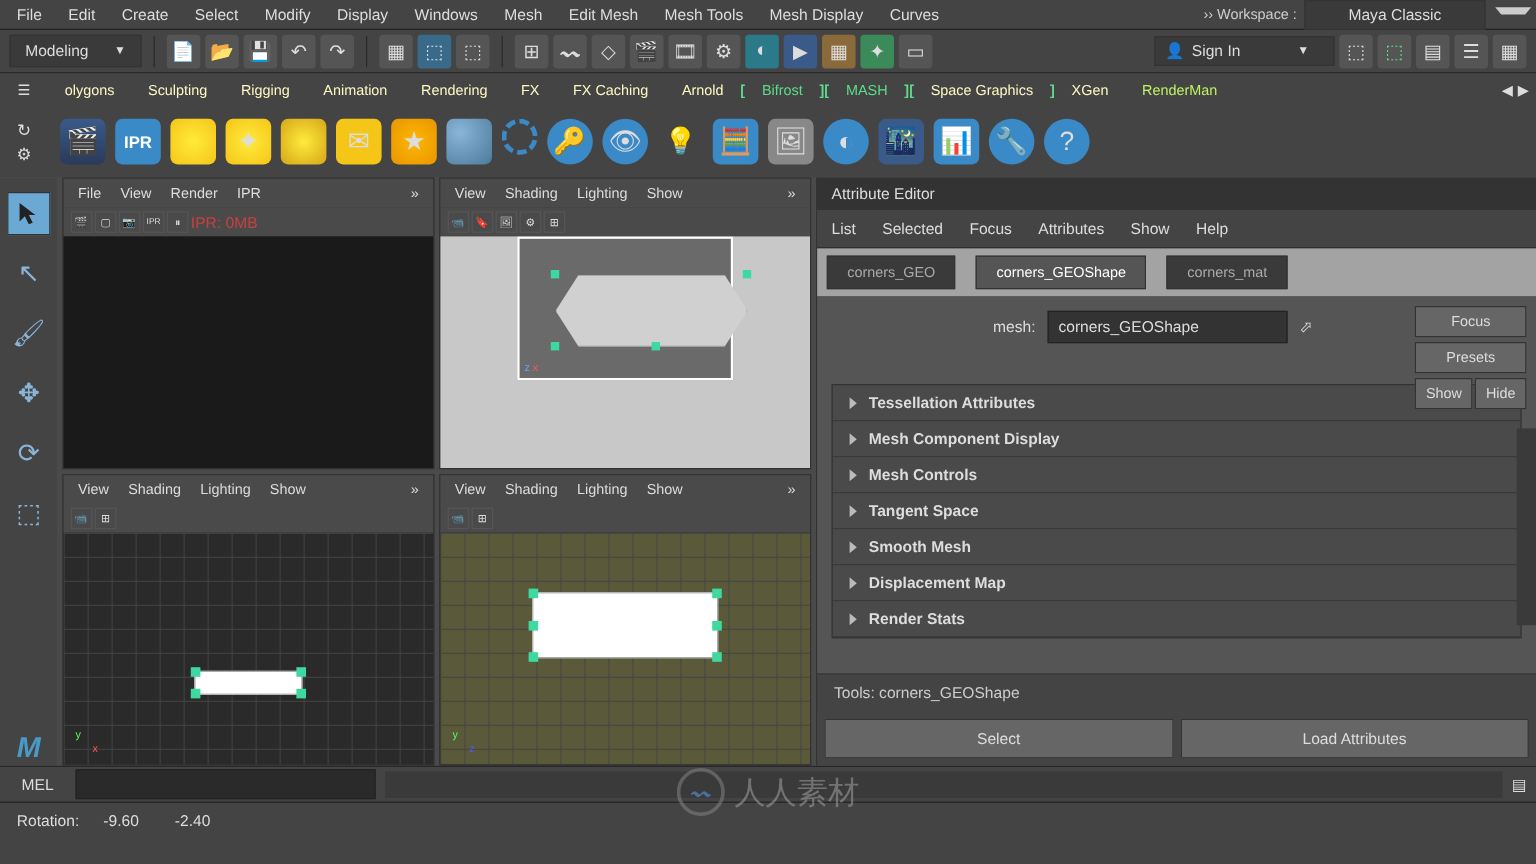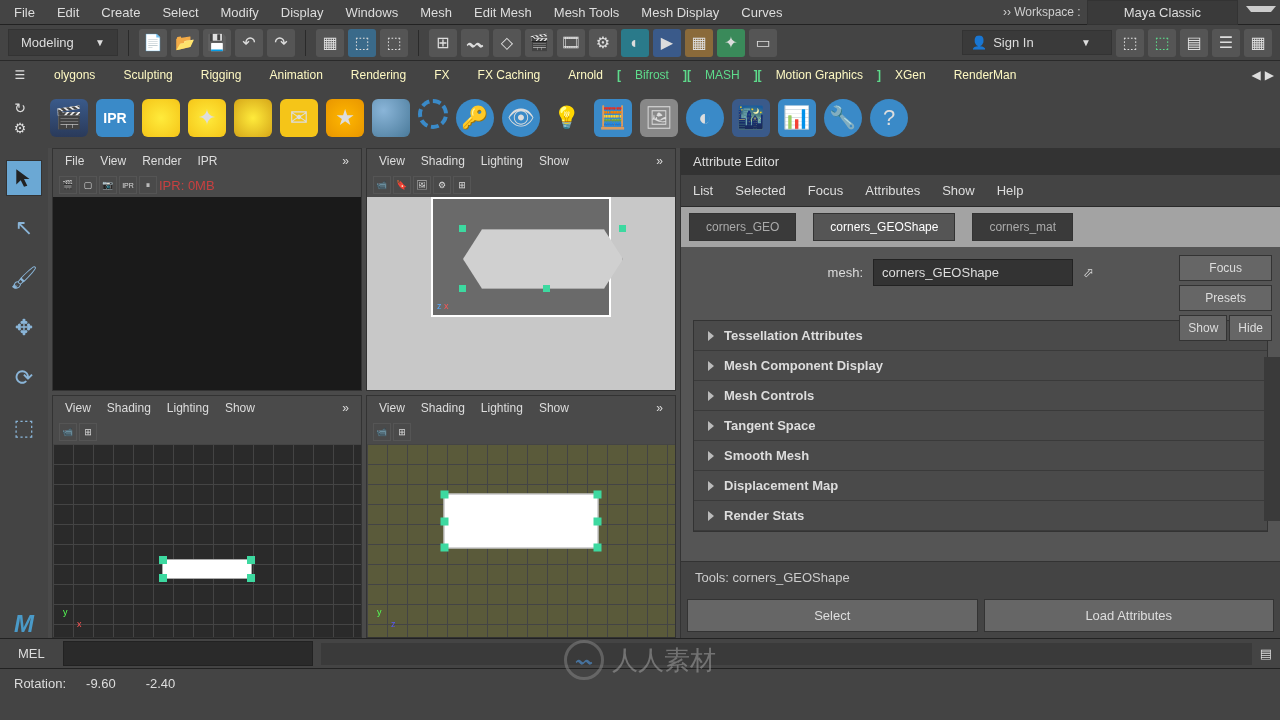--- a/index.html
+++ b/index.html
@@ -11,21 +11,21 @@
 .menubar .arrow-down { width: 0; height: 0; border-left: 5px solid transparent; border-right: 5px solid transparent; border-top: 6px solid #ccc; margin-left: 6px; }
 .toolbar2 { background: #444; height: 36px; display: flex; align-items: center; padding: 0 8px; border-top: 1px solid #222; gap: 4px; }
 .mode-sel { background: #3a3a3a; padding: 5px 12px; min-width: 110px; display: flex; justify-content: space-between; align-items: center; border: 1px solid #333; }
 .sep { width: 1px; height: 26px; background: #2a2a2a; margin: 0 6px; }
 .ticon { width: 28px; height: 28px; background: #555; border-radius: 3px; display: flex; align-items: center; justify-content: center; font-size: 16px; }
 .signin { background: #3a3a3a; padding: 4px 20px 4px 8px; margin-left: auto; display: flex; align-items: center; gap: 6px; border: 1px solid #333; min-width: 150px; }
 .shelf-tabs { background: #444; height: 28px; display: flex; align-items: center; font-size: 12px; border-top: 1px solid #2a2a2a; position: relative; }
 .shelf-tabs .stab { padding: 5px 14px; color: #fef9c3; cursor: pointer; }
 .shelf-tabs .stab.bifrost { color: #5edc8c; }
 .shelf-tabs .stab.mash { color: #5edc8c; }
-.shelf-tabs .stab.active { color: #fef9c3; }
+.shelf-tabs .stab.active { color: #bef264; }
 .shelf-tabs .bracket { color: #5edc8c; font-weight: bold; }
 .shelf-tabs .nav-arrows { margin-left: auto; display: flex; gap: 4px; padding-right: 6px; }
 .shelf-icons-row { height: 60px; background: #444; display: flex; align-items: center; }
 .shelf-side { width: 40px; display: flex; flex-direction: column; gap: 4px; align-items: center; justify-content: center; }
 .shelf-icons { display: flex; gap: 8px; padding: 6px 10px; flex: 1; }
 .shelf-icons .shico { width: 38px; height: 38px; border-radius: 6px; display: flex; align-items: center; justify-content: center; font-size: 22px; }
 .main { display: flex; height: 490px; background: #5a5a5a; }
 .toolbox { width: 48px; background: #444; display: flex; flex-direction: column; align-items: center; padding-top: 12px; gap: 14px; }
 .toolbox .tool { width: 36px; height: 36px; display: flex; align-items: center; justify-content: center; font-size: 22px; }
 .toolbox .tool.active { background: #6ba8d4; border: 1px solid #333; }
@@ -149,21 +149,21 @@
   <span class="stab">Animation</span>
   <span class="stab">Rendering</span>
   <span class="stab">FX</span>
   <span class="stab">FX Caching</span>
   <span class="stab">Arnold</span>
   <span class="bracket">[</span>
     <span class="stab bifrost">Bifrost</span>
     <span class="bracket">][</span>
   <span class="stab mash">MASH</span>
     <span class="bracket">][</span>
-  <span class="stab">Motion Graphics</span>
+  <span class="stab">Space Graphics</span>
     <span class="bracket">]</span>
   <span class="stab">XGen</span>
   <span class="stab active">RenderMan</span>
   <div class="nav-arrows">
     <span>◀</span>
     <span>▶</span>
   </div>
 </div>
 
 <div class="shelf-icons-row">

